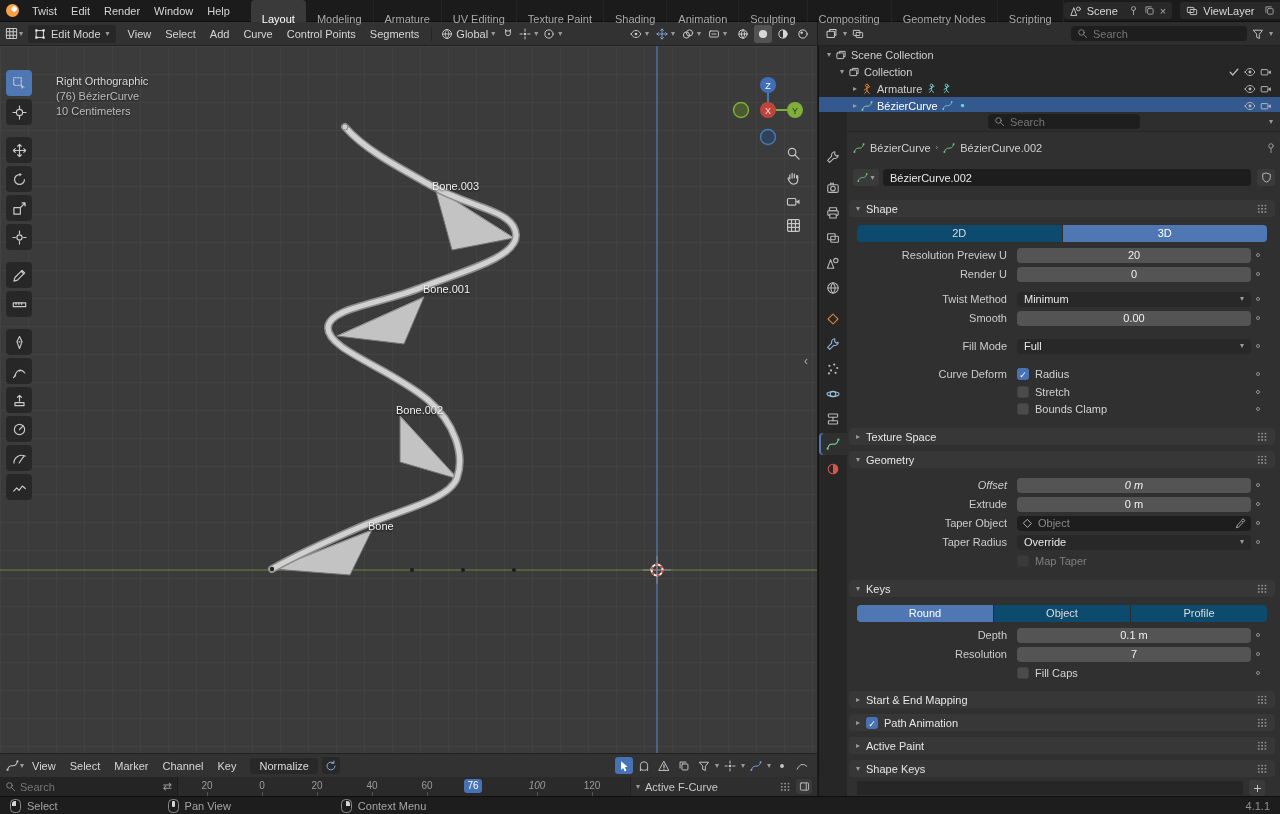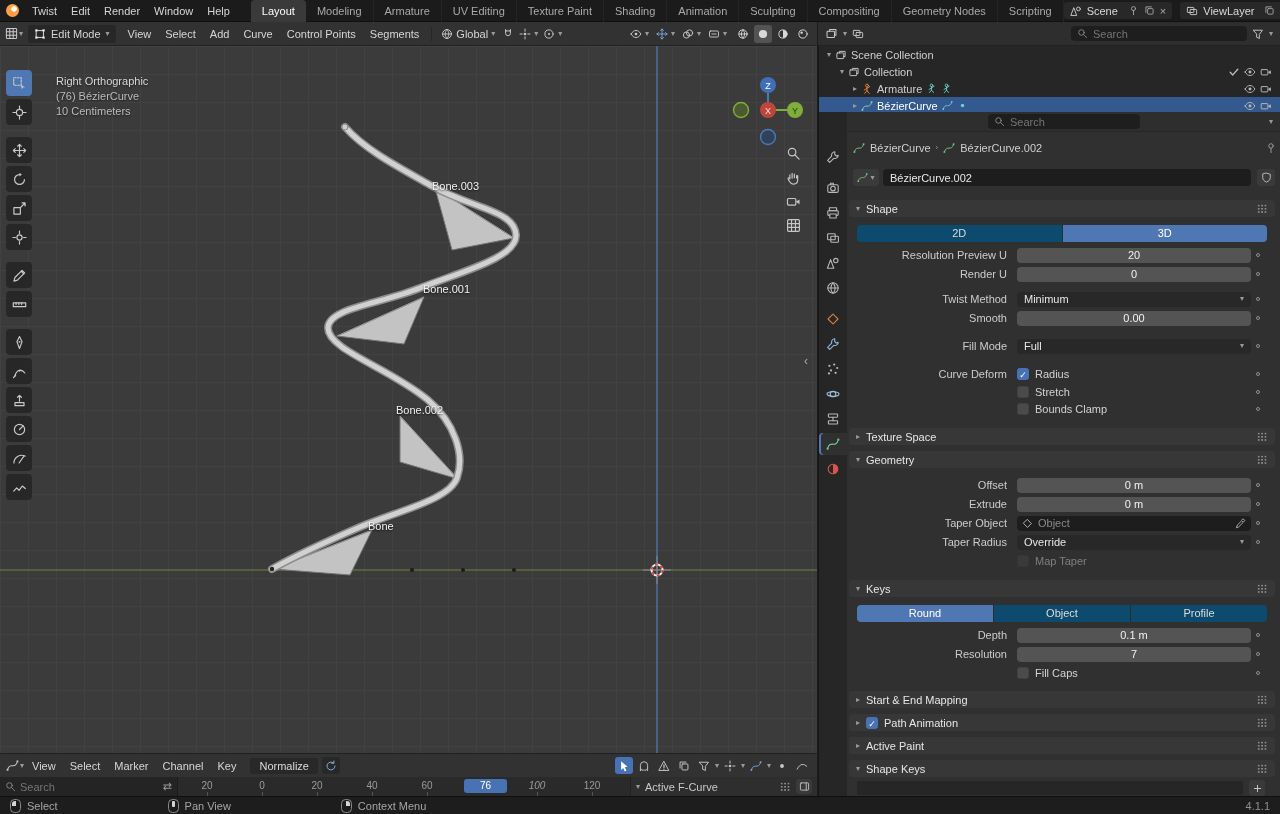--- a/index.html
+++ b/index.html
@@ -8,21 +8,21 @@
   #app{position:absolute;left:0;top:0;width:1280px;height:814px}
   .ic{display:inline-flex;align-items:center;justify-content:center;color:#c9c9c9}
   .ic svg{display:block}
   .chev{color:#9a9a9a;font-size:8px;line-height:1}
   
   #topbar{position:absolute;left:0;top:0;width:1280px;height:22px;background:#1b1b1b;border-bottom:1px solid #101010;display:flex;align-items:center;z-index:6}
   #logo{width:17px;height:15px;margin:0 6px 0 6px;display:flex;align-items:center;justify-content:center}
   #logo i{width:13px;height:13px;border-radius:50%;background:radial-gradient(circle at 62% 38%, #fff 0 2.5px, #ff9f45 3px 100%);display:block}
   .menu-item{padding:0 7px;line-height:22px;color:#d6d6d6;cursor:default}
   #tb-tabs{display:flex;margin-left:14px;height:22px}
-  .tab{padding:0 11px;line-height:22px;color:#a9a9a9;border-right:1px solid #242424;white-space:nowrap}
+  .tab{padding:8px 11px;line-height:22px;color:#a9a9a9;border-right:1px solid #242424;white-space:nowrap}
   .tab.active{background:#3a3a3a;color:#fdfdfd;border-radius:4px 4px 0 0;border-right:none}
   .tbw{display:flex;align-items:center;gap:5px;height:17px;background:#282828;border-radius:3px;padding:0 6px}
   .tbw .lbl{color:#d9d9d9}
   
   #vp-header{position:absolute;left:0;top:22px;width:817px;height:24px;background:#323232;border-bottom:1px solid #222;display:flex;align-items:center;padding:0 5px;gap:1px;z-index:5}
   .hbtn{display:flex;align-items:center;gap:3px;padding:0 4px;height:20px}
   #mode-select{display:flex;align-items:center;gap:5px;background:#272727;border-radius:3px;height:18px;padding:0 6px;margin:0 4px}
   .vsep{width:1px;height:14px;background:#262626;margin:0 4px}
   .shade-circles{display:flex;align-items:center;gap:2px;margin-left:4px}
   .scircle{width:18px;height:18px;display:flex;align-items:center;justify-content:center;border-radius:3px}
@@ -82,21 +82,21 @@
   .npanel-arrow{position:absolute;color:#aaa;font-size:12px}
   
   #graph-hdr{position:absolute;left:0;top:753px;width:817px;height:24px;background:#323232;border-top:1px solid #202020;display:flex;align-items:center;padding:0 6px;gap:1px}
   .gr-pill{background:#282828;border-radius:3px;padding:0 9px;line-height:16px;color:#dadada;margin-left:6px}
   .gicon{width:18px;height:17px;display:flex;align-items:center;justify-content:center;border-radius:3px}
   .gicon.activeblue{background:#4772b3;color:#fff}
   #graph-ruler{position:absolute;left:0;top:777px;width:817px;height:19px;background:#2a2a2a}
   #ruler-search{position:absolute;left:0;top:0;width:178px;height:19px;background:#242424;border-right:1px solid #1c1c1c;display:flex;align-items:center;padding:0 5px;gap:4px}
   .tick{position:absolute;top:3px;color:#9b9b9b;font-size:10px;transform:translateX(-50%)}
   .tickmark{position:absolute;bottom:0;width:1px;height:4px;background:#555}
-  #frame-badge{position:absolute;left:464px;top:2px;width:43px;height:14px;background:#4772b3;border-radius:3px;color:#fff;text-align:center;font-size:10px;line-height:14px}
+  #frame-badge{position:absolute;left:464px;top:2px;width:18px;height:14px;background:#4772b3;border-radius:3px;color:#fff;text-align:center;font-size:10px;line-height:14px}
   #fcurve-strip{position:absolute;left:630px;top:0;width:187px;height:19px;background:#2e2e2e;border-left:1px solid #222;display:flex;align-items:center;gap:5px;padding:0 5px;color:#c9c9c9}
   
   #statusbar{position:absolute;left:0;top:796px;width:1280px;height:18px;background:#1d1d1d;border-top:1px solid #0f0f0f;display:flex;align-items:center;padding:0 10px;color:#a5a5a5}
   .hint{display:flex;align-items:center;gap:6px;margin-right:110px}
   .mouse{width:11px;height:14px;border:1px solid #8a8a8a;border-radius:4.5px;position:relative;flex:none}
   .mouse i{position:absolute;background:#d6d6d6;display:block}
   .mb-left i{left:1px;top:1px;width:4px;height:5px;border-radius:3px 0 0 0}
   .mb-middle i{left:3.5px;top:1px;width:2.5px;height:6px;border-radius:1px}
   .mb-right i{right:1px;top:1px;width:4px;height:5px;border-radius:0 3px 0 0}
   #version{margin-left:auto;color:#8f8f8f}
@@ -895,21 +895,21 @@
           <div class="prow" style="top: 272px;">
             <span class="cb"></span>
             <span class="cb-label">Stretch</span>
             <span class="dot"></span>
           </div>
           <div class="prow" style="top: 289px;">
             <span class="cb"></span>
             <span class="cb-label">Bounds Clamp</span>
             <span class="dot"></span>
           </div>
-          <div class="prow" style="top: 365px;">
+          <div class="prow" style="top: 365px; font-style: italic;">
             <span class="plabel">Offset</span>
             <div class="pfield val">0 m</div>
             <span class="dot"></span>
           </div>
           <div class="prow" style="top: 384px;">
             <span class="plabel">Extrude</span>
             <div class="pfield val">0 m</div>
             <span class="dot"></span>
           </div>
           <div class="prow" style="top: 403px;">

